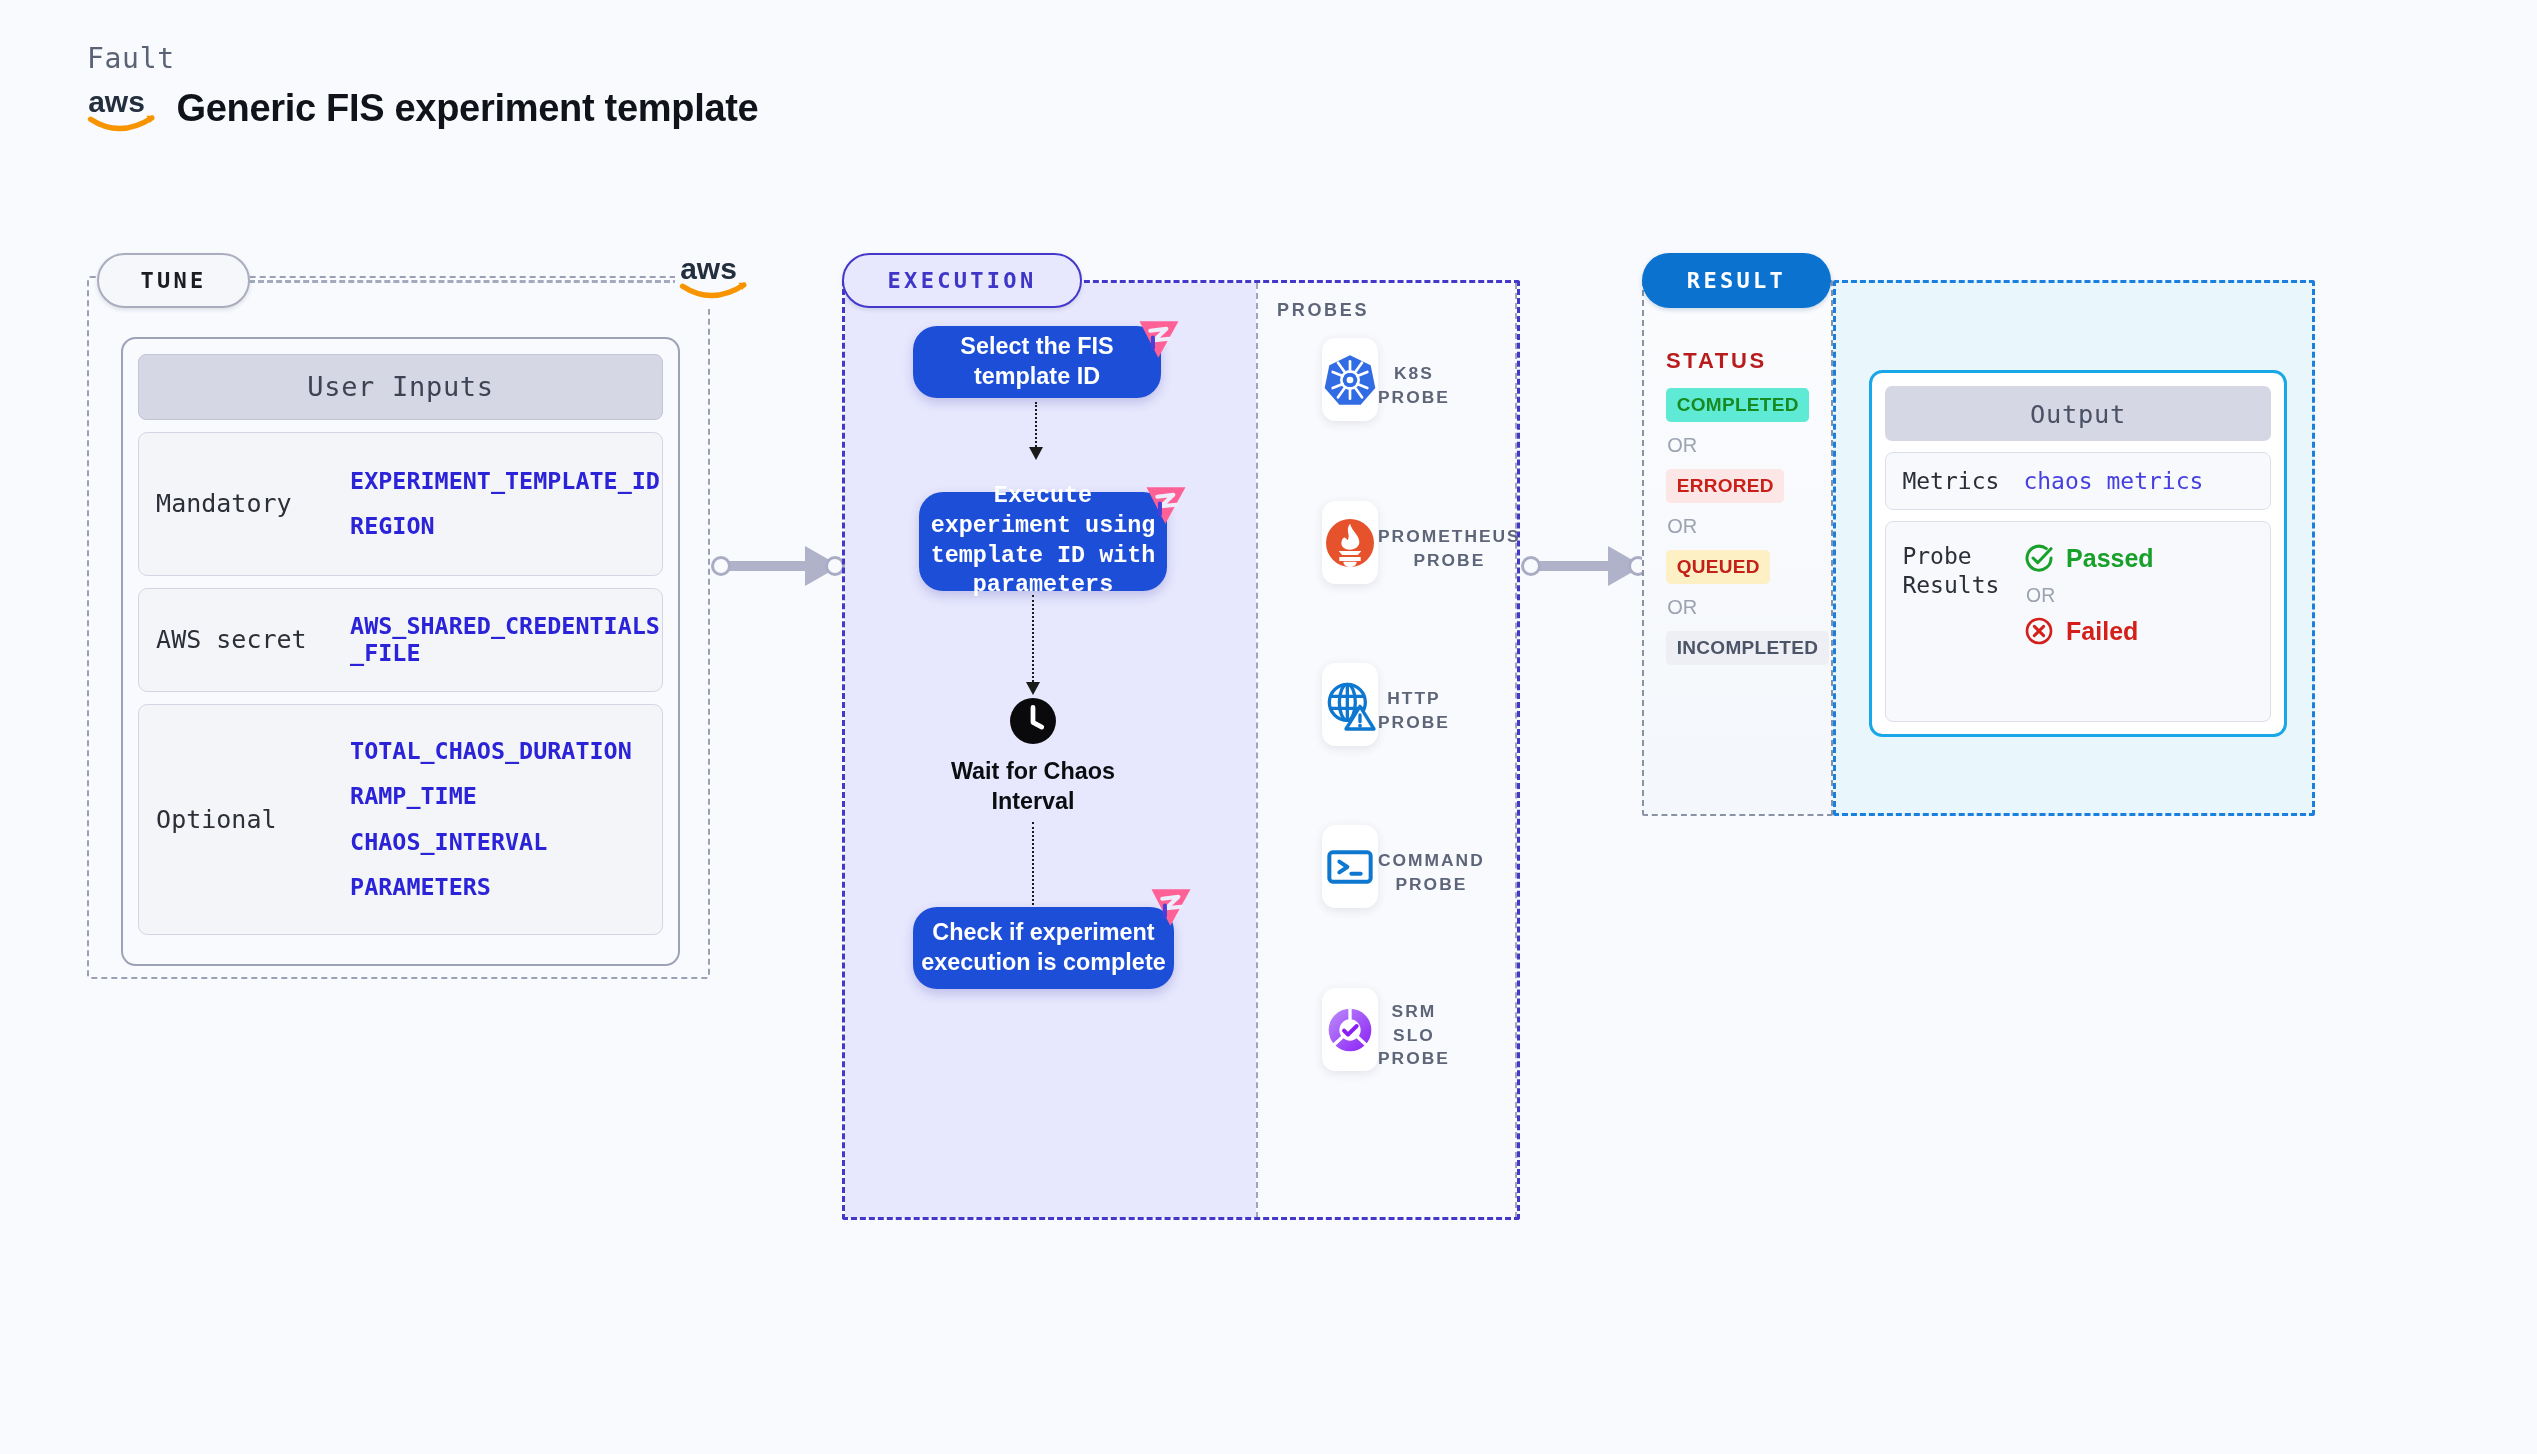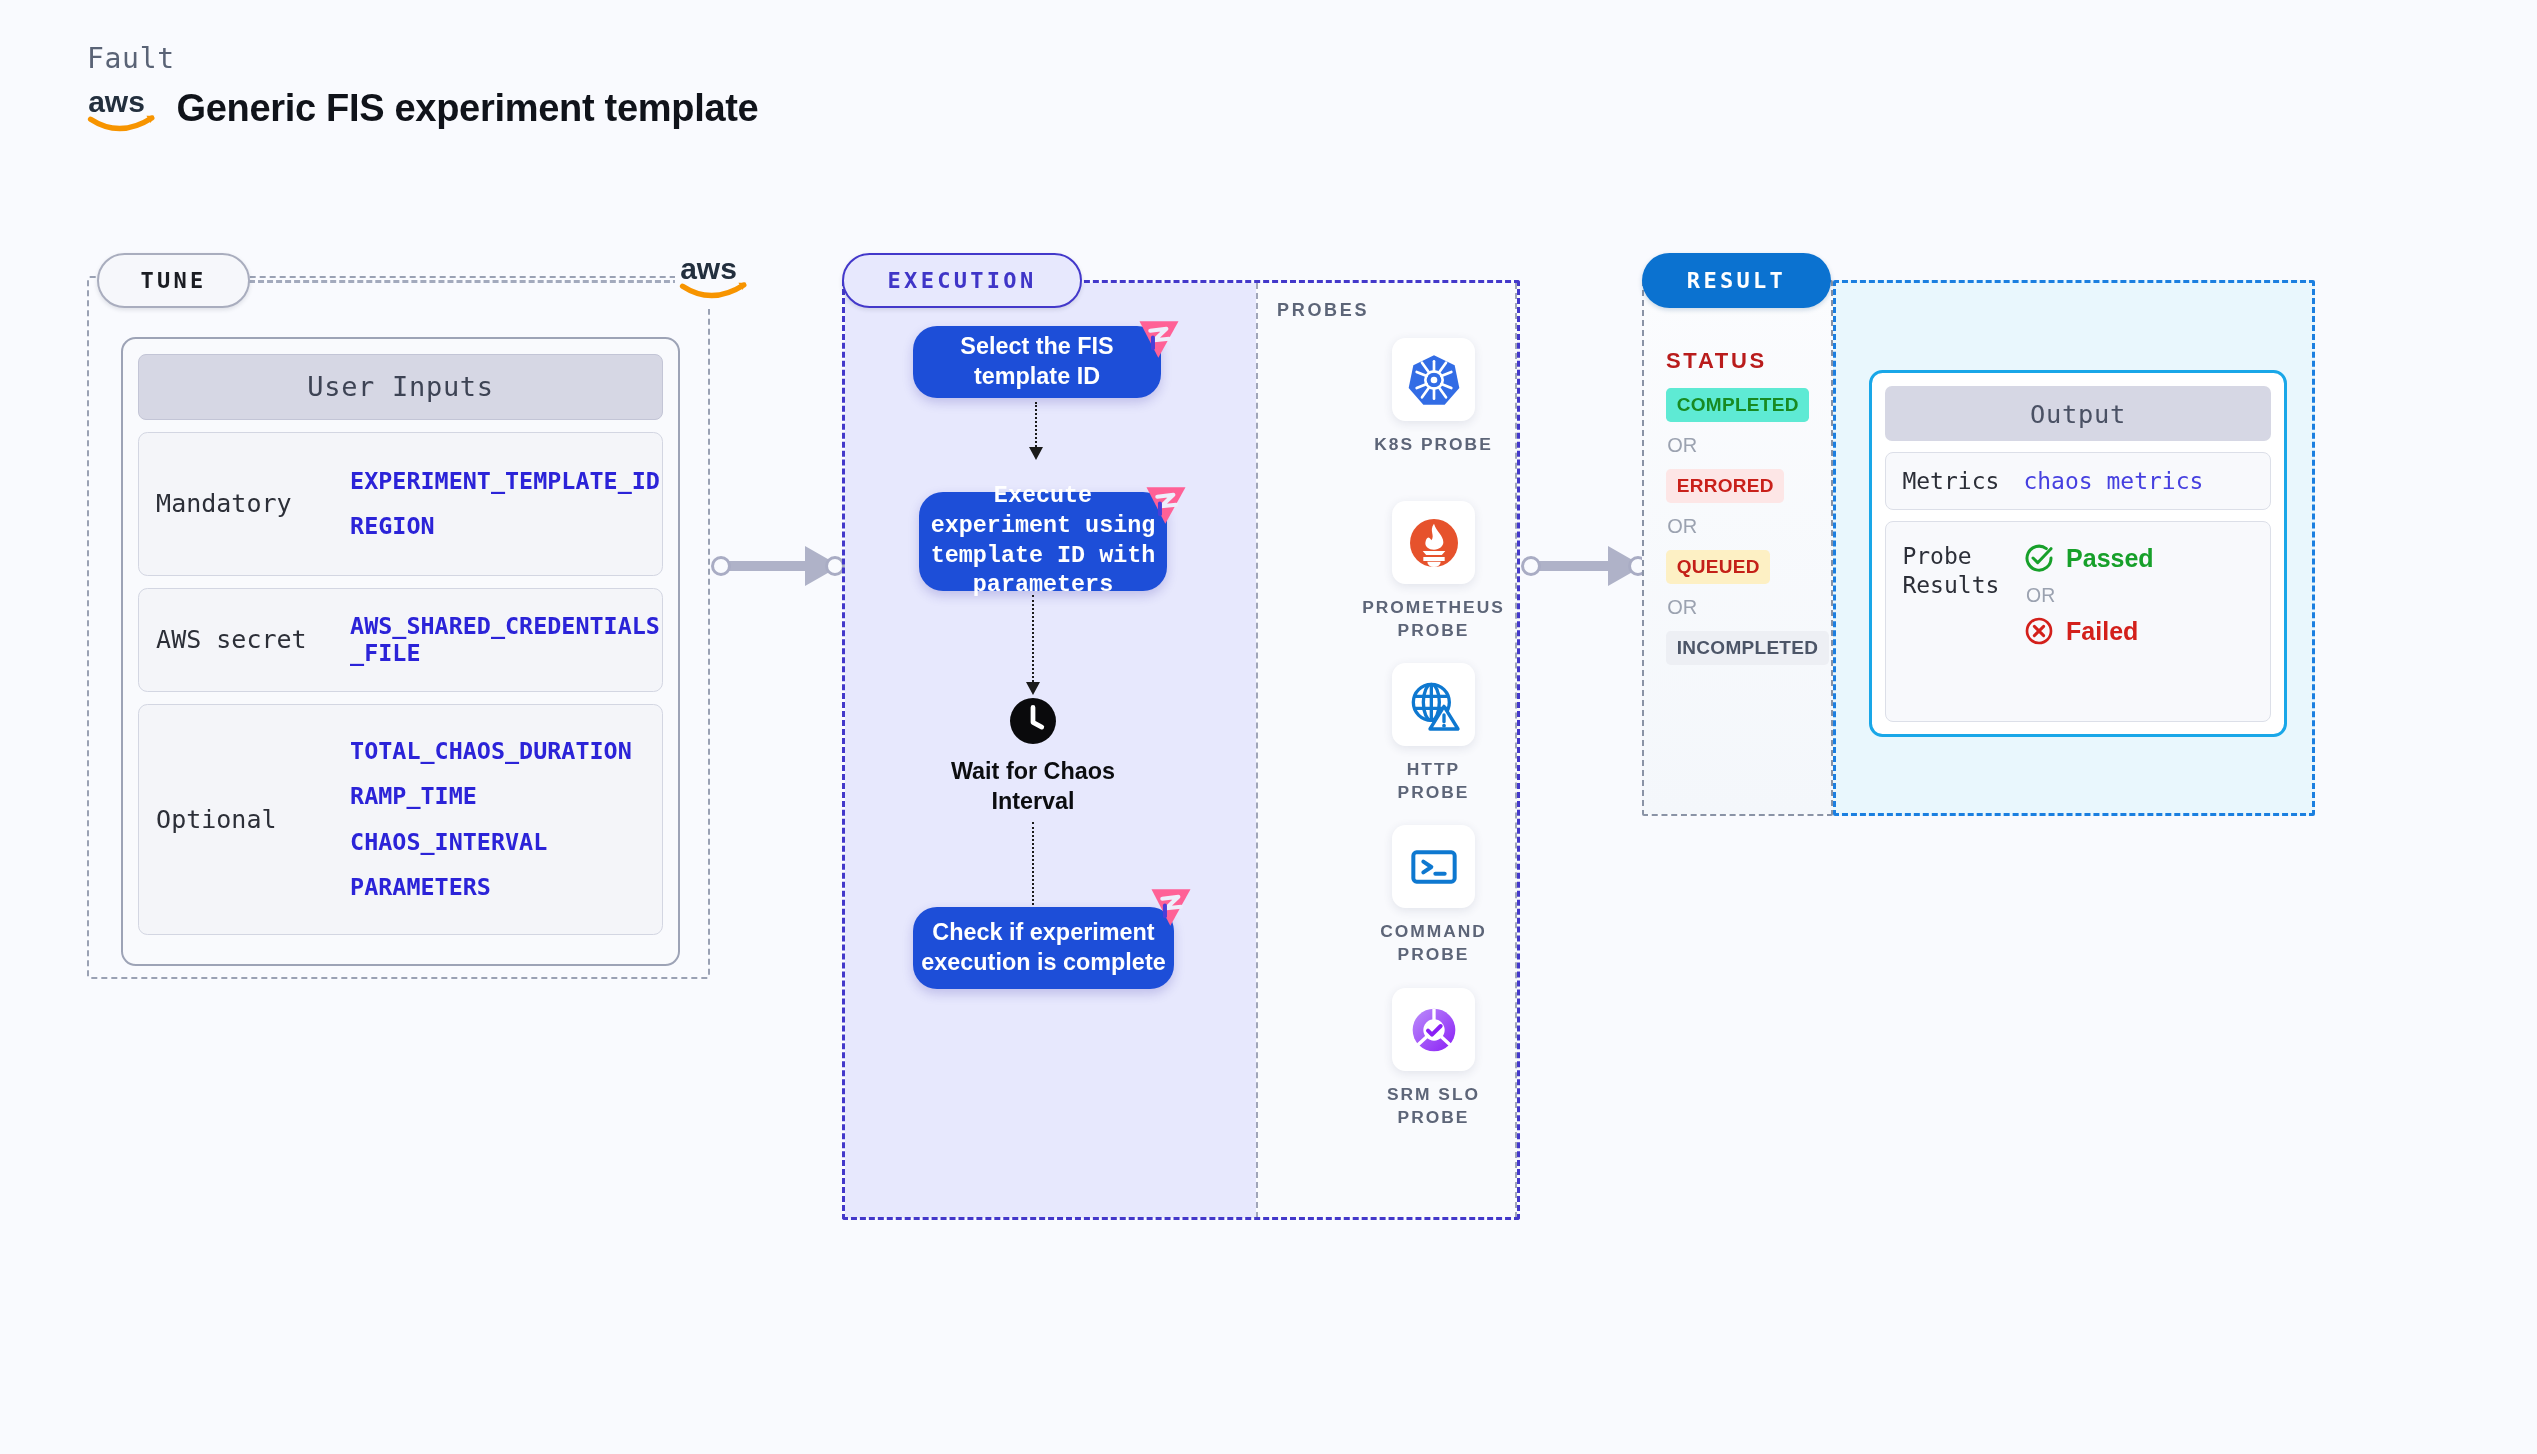--- a/index.html
+++ b/index.html
@@ -118,21 +118,21 @@
     border-left: 2px dashed #A0A5B8; border-right: 2px dashed #A0A5B8;
     background: #F9FAFD;
   }
   .probes-title {
     position: absolute; left: 1277px; top: 300px;
     font-size: 18px; font-weight: bold; color: #5D6578; letter-spacing: 2.7px;
   }
 
   .probe-item {
     position: absolute; left: 1322px; width: 127px;
-    display: flex; flex-direction: column; align-items: center; margin-left: 48px;
+    display: flex; flex-direction: row; align-items: center;
   }
   .probe-tile {
     width: 83px; height: 83px; background: #fff; border-radius: 13.4px;
     box-shadow: 0 2.7px 9.4px rgba(40,50,90,.10);
     display: flex; align-items: center; justify-content: center;
   }
   .probe-tile svg { width: 56px; height: 56px; }
   .probe-label {
     margin-top: 12px; font-size: 17.4px; font-weight: bold;
     color: #5D6578; letter-spacing: 2px; text-align: center; line-height: 1.35;

